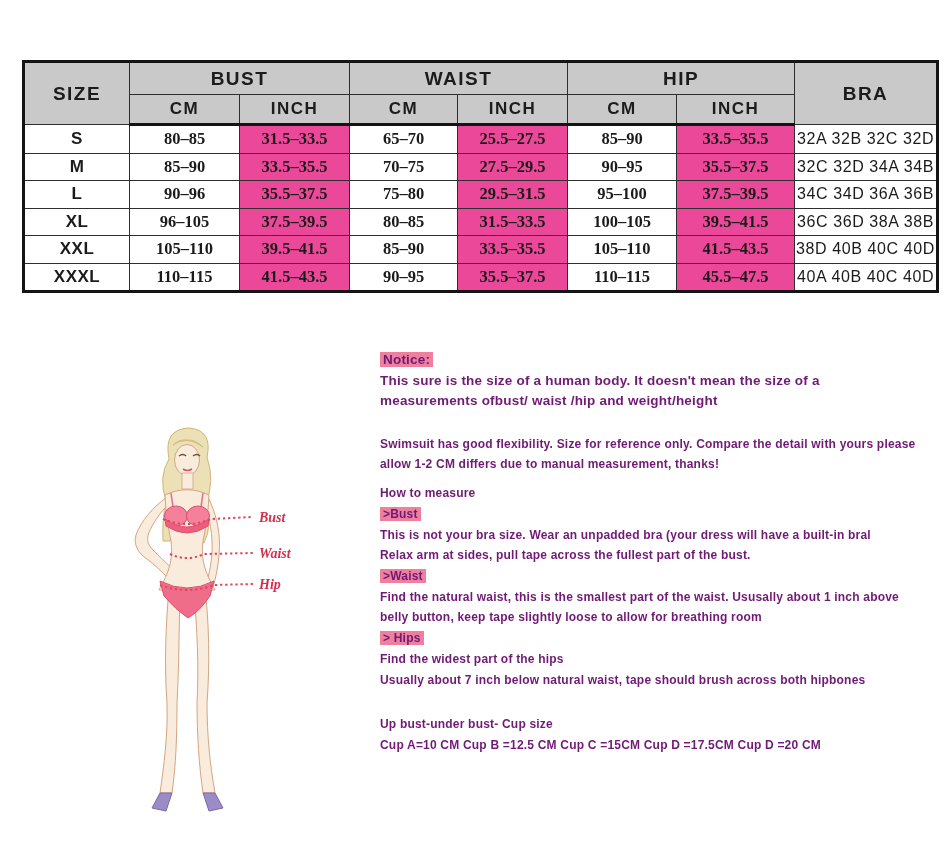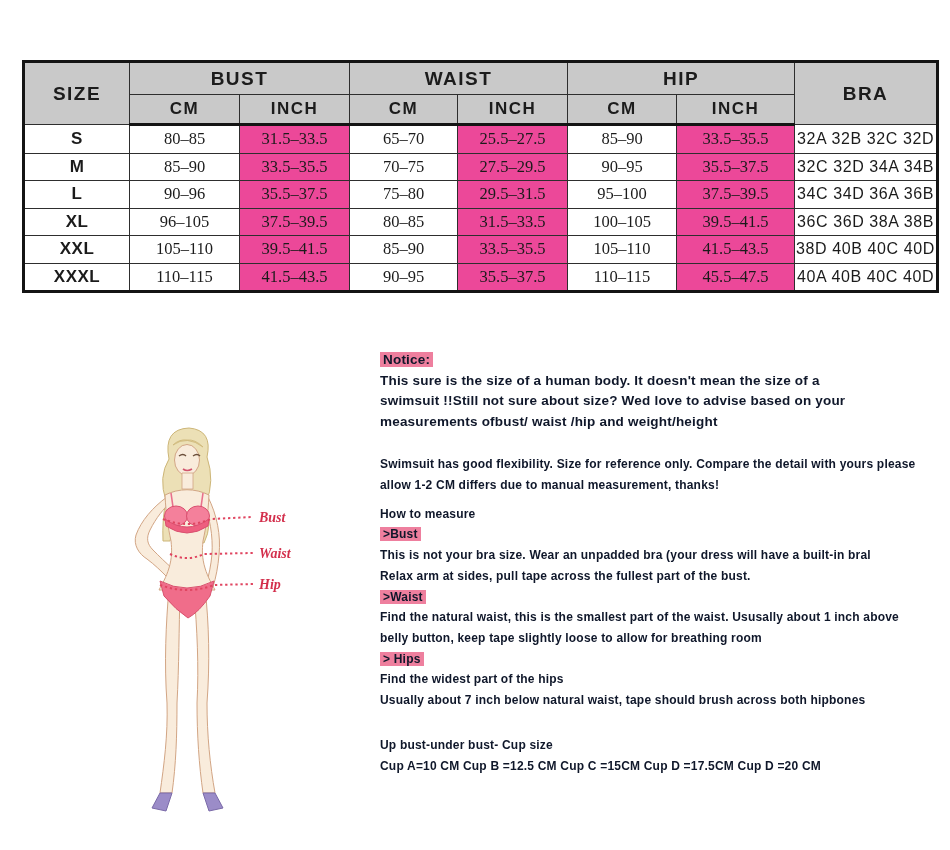--- a/index.html
+++ b/index.html
@@ -10,31 +10,31 @@
 
   
   .table-wrap{position:absolute;left:22px;top:60px;}
   table.size-chart{border-collapse:collapse;table-layout:fixed;padding-left:24px;}
   table.size-chart{border:3px solid #141414;}
   table.size-chart th,table.size-chart td{border:1px solid #2e2e2e;padding:0;text-align:center;vertical-align:middle;}
   table.size-chart thead tr:last-child th{border-bottom:3px solid #141414;}
   table.size-chart thead th{background:#c9c9c9;color:#1c1c1c;}
   th.group-h{font-size:19px;font-weight:700;letter-spacing:1.5px;height:31px;}
   th.sub-h{font-size:17px;font-weight:700;letter-spacing:1.5px;height:28px;}
-  tbody td{height:26.5px;background:#ffffff;color:#1b1b1b;}
+  tbody td{height:26.5px;background:#ffffff;color:#1b1b1b;font-weight:bold;}
   td.size-cell{font-weight:700;font-size:17px;letter-spacing:.5px;}
   td.num{font-family:"Liberation Serif",serif;font-size:16.5px;}
   td.inch{background:#ec4899;}
   td.bra-cell{font-size:16px;letter-spacing:.6px;white-space:nowrap;font-weight:400;}
 
   
   .figure-wrap{position:absolute;left:113px;top:423px;width:240px;height:400px;}
 
   
-  .guide{position:absolute;left:380px;top:350px;width:560px;color:#0f172a;font-weight:700;}
+  .guide{position:absolute;left:380px;top:350px;width:560px;color:#701a75;font-weight:700;}
   .guide .line{white-space:nowrap;}
   .notice-sec{font-size:13.5px;line-height:20.6px;letter-spacing:.2px;}
   .small-sec{font-size:12px;line-height:20.7px;letter-spacing:.2px;}
   .mt22{margin-top:22px;}
   .mt18{margin-top:8px;}
   .mt24{margin-top:24px;}
   .hl{background:#ee7f9e;padding:0 3px;}
 </style>
 </head>
 <body>
@@ -173,21 +173,20 @@
     <text x="146" y="135" font-family="Liberation Serif, serif" font-style="italic" font-weight="bold" font-size="14" fill="#d32f4c">Waist</text>
     <text x="146" y="166" font-family="Liberation Serif, serif" font-style="italic" font-weight="bold" font-size="14" fill="#d32f4c">Hip</text>
   </svg>
 </div>
 
 <div class="guide">
 
   <div class="notice-sec">
     <div class="line"><span class="hl">Notice:</span></div>
     <div class="line">This sure is the size of a human body. It doesn't mean the size of a</div>
-    <div class="line">swimsuit !!Still not sure about size? Wed love to advise based on your</div>
     <div class="line">measurements ofbust/ waist /hip and weight/height</div>
   </div>
 
   <div class="small-sec mt22">
     <div class="line">Swimsuit has good flexibility. Size for reference only. Compare the detail with yours please</div>
     <div class="line">allow 1-2 CM differs due to manual measurement, thanks!</div>
   </div>
 
   <div class="small-sec mt18">
     <div class="line">How to measure</div>

